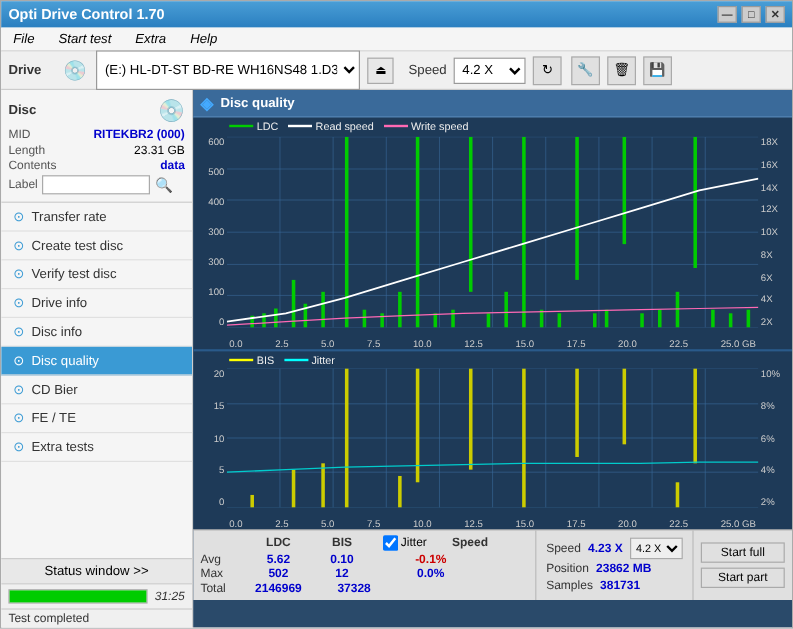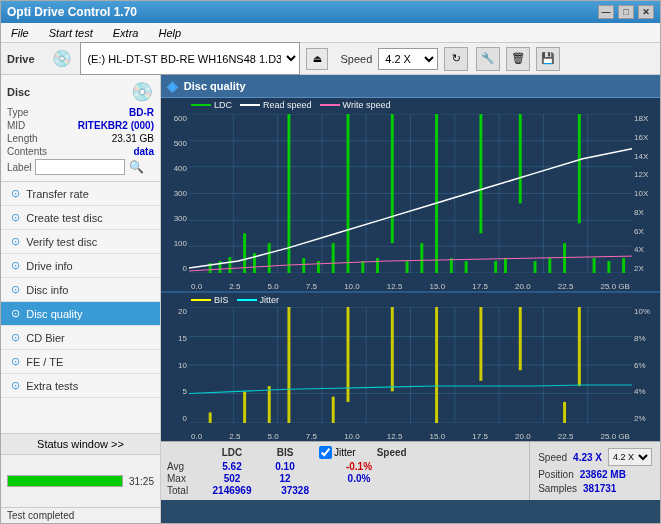--- a/index.html
+++ b/index.html
@@ -35,21 +35,21 @@
     .disc-val { font-size: 10px; color: #0000cc; font-weight: bold; }
     .disc-val-black { font-size: 10px; color: #000; }
     .label-row { display: flex; align-items: center; gap: 4px; margin-top: 2px; }
     .label-input { border: 1px solid #aaa; height: 16px; width: 90px; font-size: 10px; background: #fff; }
 
     .sidebar-nav { flex: 1; }
     .nav-item { padding: 5px 10px; cursor: pointer; font-size: 11px; color: #333; display: flex; align-items: center; gap: 6px; border-bottom: 1px solid #e0e0e0; }
     .nav-item.active { background: #3a9ad4; color: #fff; }
 
     .status-window-btn { padding: 4px 8px; background: #e8e8e8; border-top: 1px solid #ccc; font-size: 11px; text-align: center; cursor: pointer; }
-    .progress-area { padding: 20px 6px; background: #f0f0f0; border-top: 1px solid #ccc; display: flex; align-items: center; justify-content: space-between; }
+    .progress-area { padding: 4px 6px; background: #f0f0f0; border-top: 1px solid #ccc; display: flex; align-items: center; justify-content: space-between; font-style: italic; }
     .progress-bar-outer { flex: 1; height: 12px; background: #ddd; border: 1px solid #aaa; margin-right: 6px; }
     .progress-bar-inner { height: 100%; background: #00cc00; }
     .status-text { font-size: 10px; color: #333; }
 
     
     .panel-header { background: #3a6a9a; padding: 3px 6px; display: flex; align-items: center; gap: 6px; color: #fff; font-size: 11px; font-weight: bold; border-bottom: 1px solid #5a8aba; }
     .legend-item { display: flex; align-items: center; gap: 3px; }
     .start-btn { background: #e0e0e0; border: 1px solid #aaa; padding: 2px 8px; font-size: 10px; cursor: pointer; width: 70px; text-align: center; }
 
     
@@ -94,24 +94,20 @@
   </div>
 
   <div class="main">
 
     <div class="sidebar">
 
       <div class="disc-panel">
         <div class="disc-header">
           <span class="disc-title">Disc</span>
           <span style="font-size:18px;">💿</span>
-        </div>
-        <div class="disc-row">
-          <span class="disc-key">Type</span>
-          <span class="disc-val">BD-R</span>
         </div>
         <div class="disc-row">
           <span class="disc-key">MID</span>
           <span class="disc-val">RITEKBR2 (000)</span>
         </div>
         <div class="disc-row">
           <span class="disc-key">Length</span>
           <span class="disc-val-black">23.31 GB</span>
         </div>
         <div class="disc-row">
@@ -419,16 +415,20 @@
           <div style="display:flex;gap:6px;align-items:center;">
             <span style="color:#333;">Position</span>
             <span style="color:#0000cc;font-weight:bold;">23862 MB</span>
           </div>
           <div style="display:flex;gap:6px;align-items:center;">
             <span style="color:#333;">Samples</span>
             <span style="color:#0000cc;font-weight:bold;">381731</span>
           </div>
         </div>
 
+        <div style="display:flex;flex-direction:column;justify-content:center;gap:4px;padding:4px 6px;border-left:1px solid #bbb;">
+          <button class="start-btn">Start full</button>
+          <button class="start-btn">Start part</button>
+        </div>
       </div>
     </div>
   </div>
 </div>
 
 </body></html>

